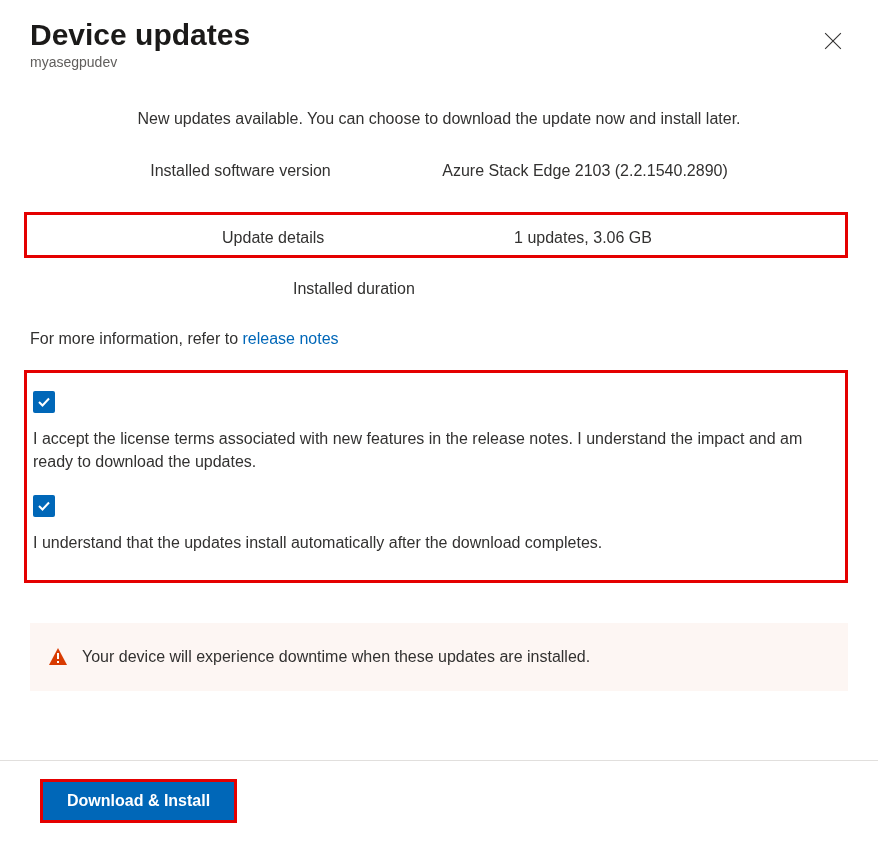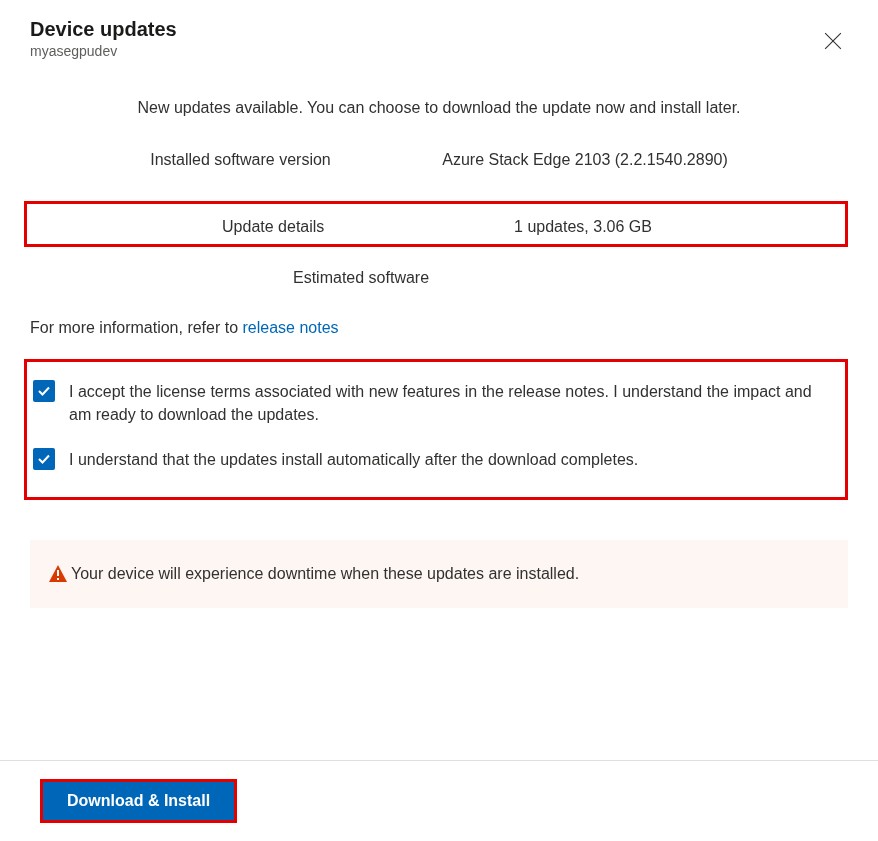--- a/index.html
+++ b/index.html
@@ -16,21 +16,21 @@
       height: 100%;
       display: flex;
       flex-direction: column;
     }
     .header-row {
       display: flex;
       justify-content: space-between;
       align-items: flex-start;
     }
     .title {
-      font-size: 20px;
+      font-size: 30px;
       font-weight: 600;
       color: #1b1a19;
     }
     .subtitle {
       font-size: 14px;
       color: #605e5c;
       margin-top: 2px;
     }
     .close-btn {
       background: none;
@@ -79,20 +79,21 @@
       border: 3px solid #e40000;
       padding: 18px 10px 16px 6px;
       margin-left: -6px;
       margin-bottom: 40px;
     }
     .checkbox-row {
       display: flex;
       align-items: flex-start;
       gap: 14px;
       margin-bottom: 22px;
+      flex-direction: column;
     }
     .checkbox-row:last-child { margin-bottom: 9px; }
     .checkbox {
       width: 22px;
       height: 22px;
       background: #0067b8;
       border-radius: 2px;
       flex-shrink: 0;
       display: flex;
       align-items: center;
@@ -103,21 +104,21 @@
     .checkbox-label {
       font-size: 16px;
       line-height: 1.45;
       color: #323130;
     }
     .alert {
       background: #fdf6f3;
       padding: 24px 18px;
       display: flex;
       align-items: center;
-      gap: 3px;
+      gap: 14px;
       font-size: 16px;
       color: #323130;
     }
     .alert svg { width: 20px; height: 20px; flex-shrink: 0; }
     .footer {
       border-top: 1px solid #e1dfdd;
       padding: 18px 40px;
       margin: 0 -30px;
     }
     .btn-wrap {
@@ -162,21 +163,21 @@
 
 
     <div class="highlight-row">
       <div class="kv-row">
         <div class="kv-label">Update details</div>
         <div class="kv-value">1 updates, 3.06 GB</div>
       </div>
     </div>
 
     <div class="kv-row">
-      <div class="kv-label">Estimated software</div>
+      <div class="kv-label">Installed duration</div>
     </div>
 
     <p class="more-info">
       <span>For more information, refer to </span><span class="link">release notes</span>
     </p>
 
     <div class="checkbox-block">
       <div class="checkbox-row">
         <div class="checkbox">
           <svg viewBox="0 0 14 14" stroke="#fff" stroke-width="2" fill="none">

